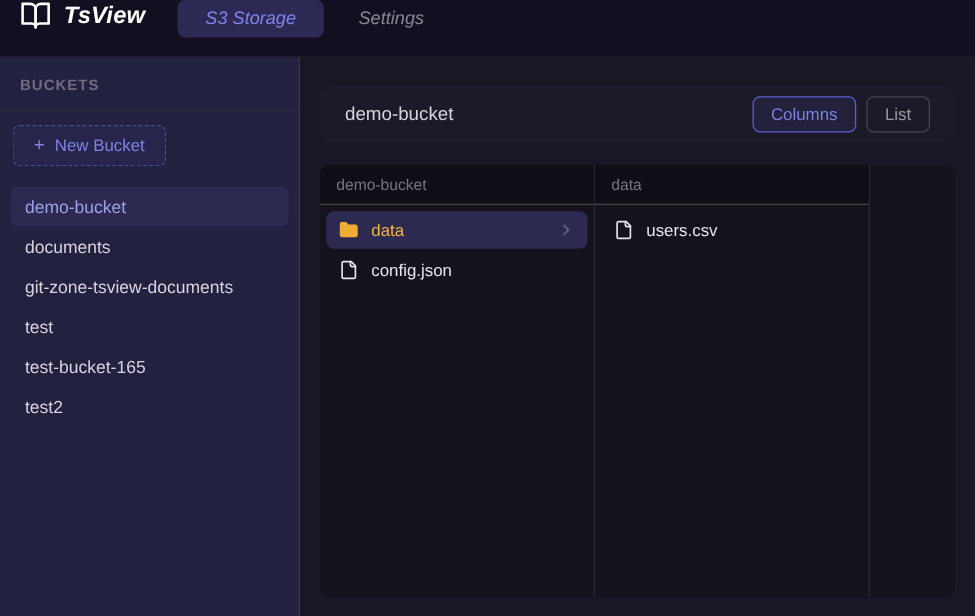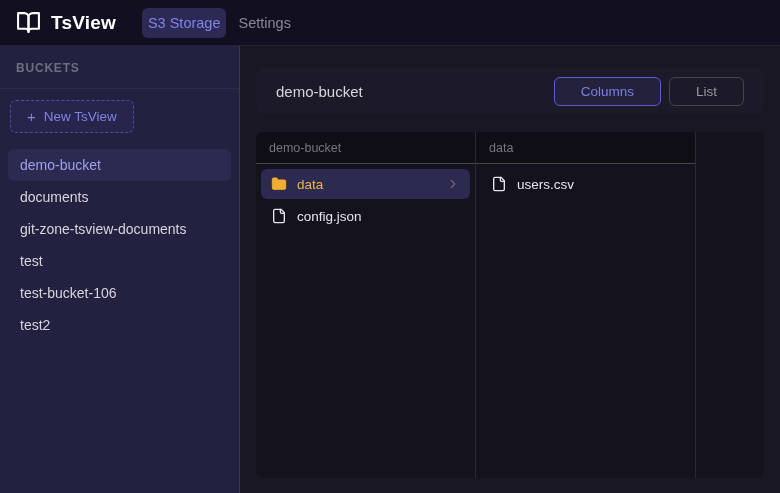--- a/index.html
+++ b/index.html
@@ -30,29 +30,29 @@
   html,body{width:780px;height:493px;overflow:hidden;}
   body{
     background:var(--main-bg);
     font-family:"Liberation Sans","DejaVu Sans",sans-serif;
     color:var(--text-primary);
   }
   
   .navbar{
     height:46px;background:var(--navbar-bg);
     border-bottom:1px solid var(--navbar-border);
-    display:flex;align-items:center;padding:0 16px;
+    display:flex;align-items:flex-start;padding:0 16px;font-style:italic;
   }
   .logo{display:flex;align-items:center;gap:10px;margin-right:26px;}
   .logo svg{width:25px;height:25px;display:block;}
   .logo-title{font-size:19px;font-weight:700;color:#ffffff;letter-spacing:.2px;}
   .nav-tabs{display:flex;align-items:center;gap:6px;}
   .tab{
     font-size:14.5px;color:var(--text-muted);
-    padding:7px 6px;border-radius:6px;cursor:pointer;white-space:nowrap;
+    padding:7px 22px;border-radius:6px;cursor:pointer;white-space:nowrap;
   }
   .tab.active{background:var(--accent-pill-bg);color:var(--accent-text);}
   
   .content{display:flex;height:447px;}
   
   .sidebar{
     width:240px;min-width:240px;background:var(--sidebar-bg);
     border-right:1px solid var(--sidebar-border);
     display:flex;flex-direction:column;
   }
@@ -78,21 +78,21 @@
   
   .main{flex:1;padding:22px 16px 0;display:flex;flex-direction:column;min-width:0;}
   .main-header{
     background:var(--card-bg);border-radius:8px;height:46px;
     display:flex;align-items:center;justify-content:space-between;
     padding:0 20px;margin-bottom:18px;
   }
   .main-title{font-size:15px;color:var(--text-soft);}
   .view-toggle{display:flex;align-items:center;gap:8px;}
   .view-btn{
-    padding:6px 26px;border-radius:6px;font-size:13.5px;cursor:pointer;
+    padding:6px 14px;border-radius:6px;font-size:13.5px;cursor:pointer;
     border:1px solid #46444f;color:#98969f;background:transparent;font-family:inherit;
   }
   .view-btn.active{
     border-color:var(--accent);color:#7b80e3;background:rgba(90,94,207,0.12);
   }
   
   .browser-panel{
     background:var(--panel-bg);border-radius:8px;height:346px;
     display:flex;overflow:hidden;
   }
@@ -131,29 +131,29 @@
     </div>
 </div>
 
 <div class="content">
 
   <div class="sidebar">
     <div class="sidebar-header">BUCKETS</div>
     <div class="new-bucket-wrap">
       <button class="new-bucket-btn">
         <span class="plus">+</span>
-        <span>New TsView</span>
+        <span>New Bucket</span>
       </button>
     </div>
     <div class="bucket-list">
         <div class="bucket-item selected">demo-bucket</div>
         <div class="bucket-item">documents</div>
         <div class="bucket-item">git-zone-tsview-documents</div>
         <div class="bucket-item">test</div>
-        <div class="bucket-item">test-bucket-106</div>
+        <div class="bucket-item">test-bucket-165</div>
         <div class="bucket-item">test2</div>
       </div>
   </div>
 
   <div class="main">
     <div class="main-header">
       <div class="main-title">demo-bucket</div>
       <div class="view-toggle">
           <button class="view-btn active">Columns</button>
           <button class="view-btn">List</button>

